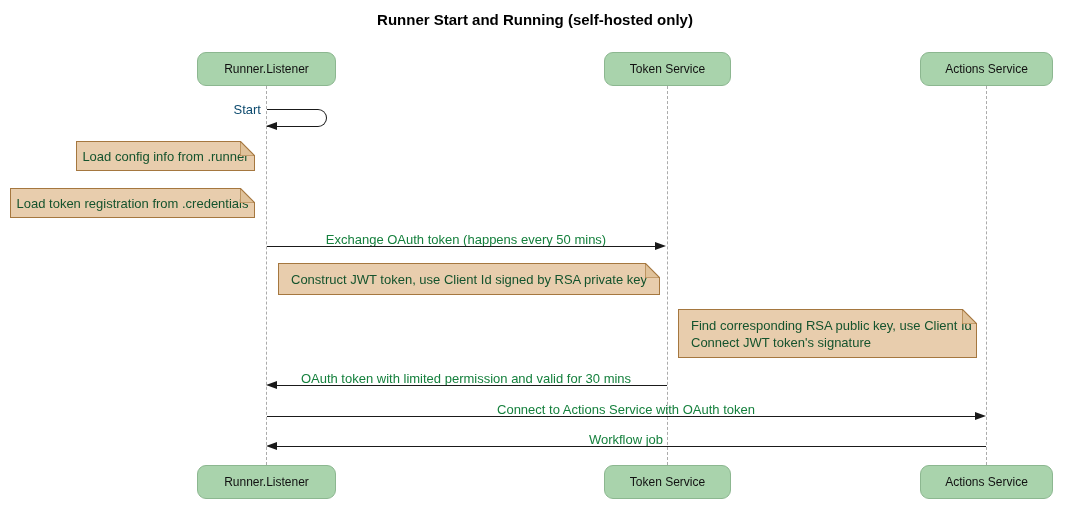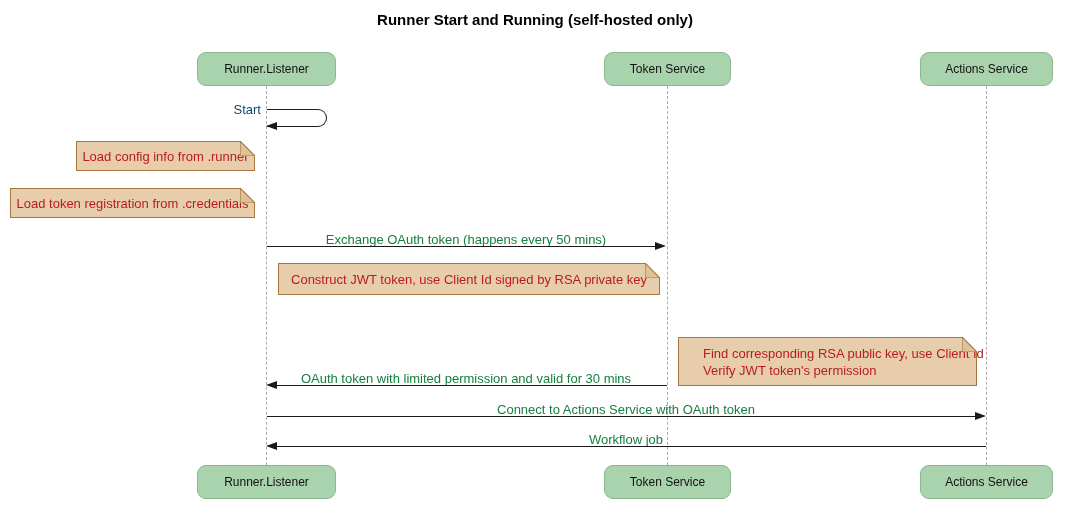--- a/index.html
+++ b/index.html
@@ -80,25 +80,25 @@
     border-left: none;
     border-radius: 0 10px 10px 0;
     background: transparent;
   }
   .note {
     position: absolute;
     box-sizing: border-box;
     background: #e8cdad;
     border: 1px solid #a5773f;
     font-size: 13px;
-    color: #b91c1c;
+    color: #14532d;
     display: flex;
     flex-direction: column;
     justify-content: center;
-    padding: 2px 24px;
+    padding: 2px 12px;
     white-space: nowrap;
   }
   .note.center { align-items: center; }
   .note.left { align-items: flex-start; line-height: 17px; }
   .fold {
     position: absolute;
     top: -1px;
     right: -1px;
   }
 </style>
@@ -142,23 +142,23 @@
   <div class="ah-right" style="left:655px; top:242px;"></div>
 
   <div class="note center" style="left:278px; top:263px; width:382px; height:32px;">
     <span class="note-text">Construct JWT token, use Client Id signed by RSA private key</span>
     <svg class="fold" width="15" height="15" viewBox="0 0 15 15">
       <path d="M0,0 L15,15 L15,0 Z" fill="#ffffff"></path>
       <path d="M0,0 L0,15 L15,15 Z" fill="#e0c29a" stroke="#a5773f" stroke-width="1.2" stroke-linejoin="round"></path>
     </svg>
   </div>
 
-  <div class="note left" style="left:678px; top:309px; width:299px; height:49px;margin-top:28px;">
+  <div class="note left" style="left:678px; top:309px; width:299px; height:49px;">
     <span class="note-text">Find corresponding RSA public key, use Client Id</span>
-    <span class="note-text">Verify JWT token's permission</span>
+    <span class="note-text">Connect JWT token's signature</span>
     <svg class="fold" width="15" height="15" viewBox="0 0 15 15">
       <path d="M0,0 L15,15 L15,0 Z" fill="#ffffff"></path>
       <path d="M0,0 L0,15 L15,15 Z" fill="#e0c29a" stroke="#a5773f" stroke-width="1.2" stroke-linejoin="round"></path>
     </svg>
   </div>
 
   <div class="msg-label" style="left:466px; top:371px;">OAuth token with limited permission and valid for 30 mins</div>
   <div class="msg-line" style="left:276px; top:385px; width:391px;"></div>
   <div class="ah-left" style="left:266px; top:381px;"></div>
 

